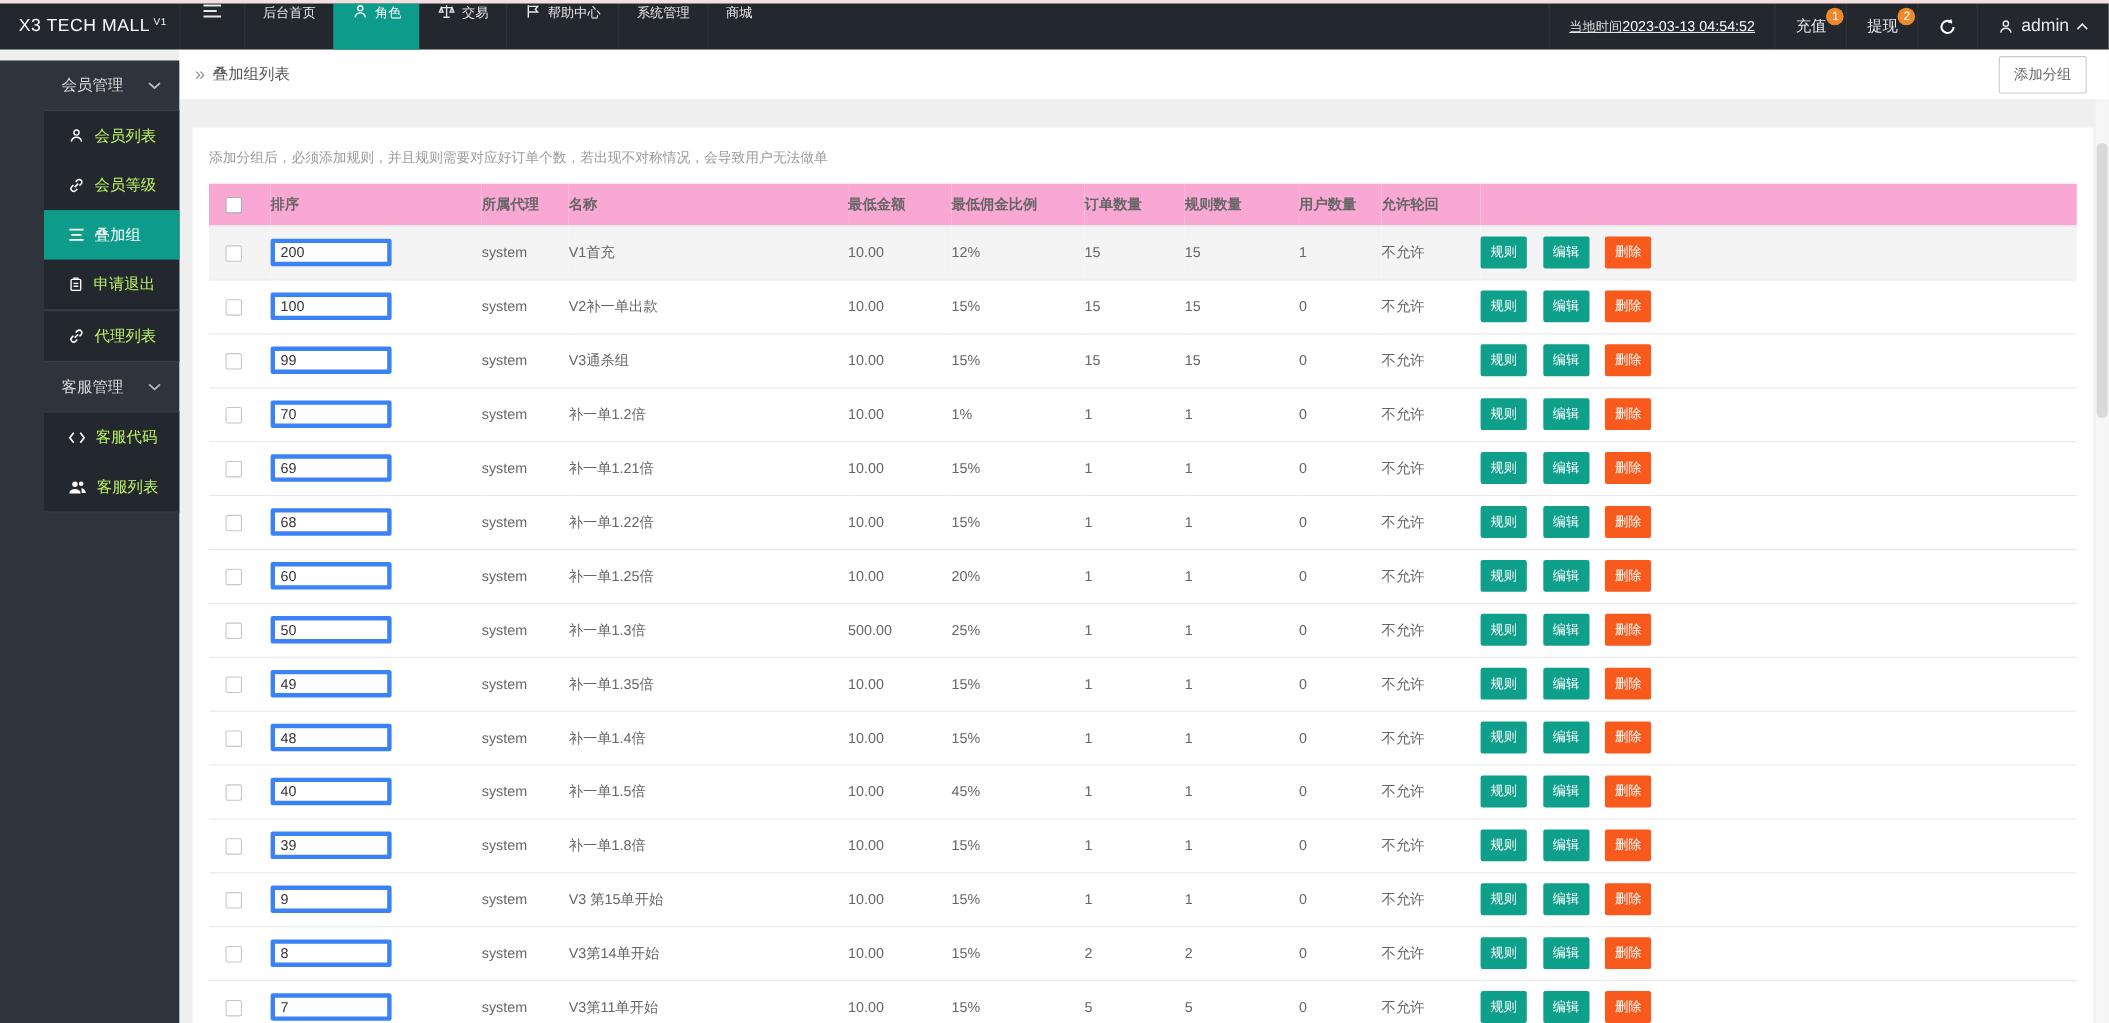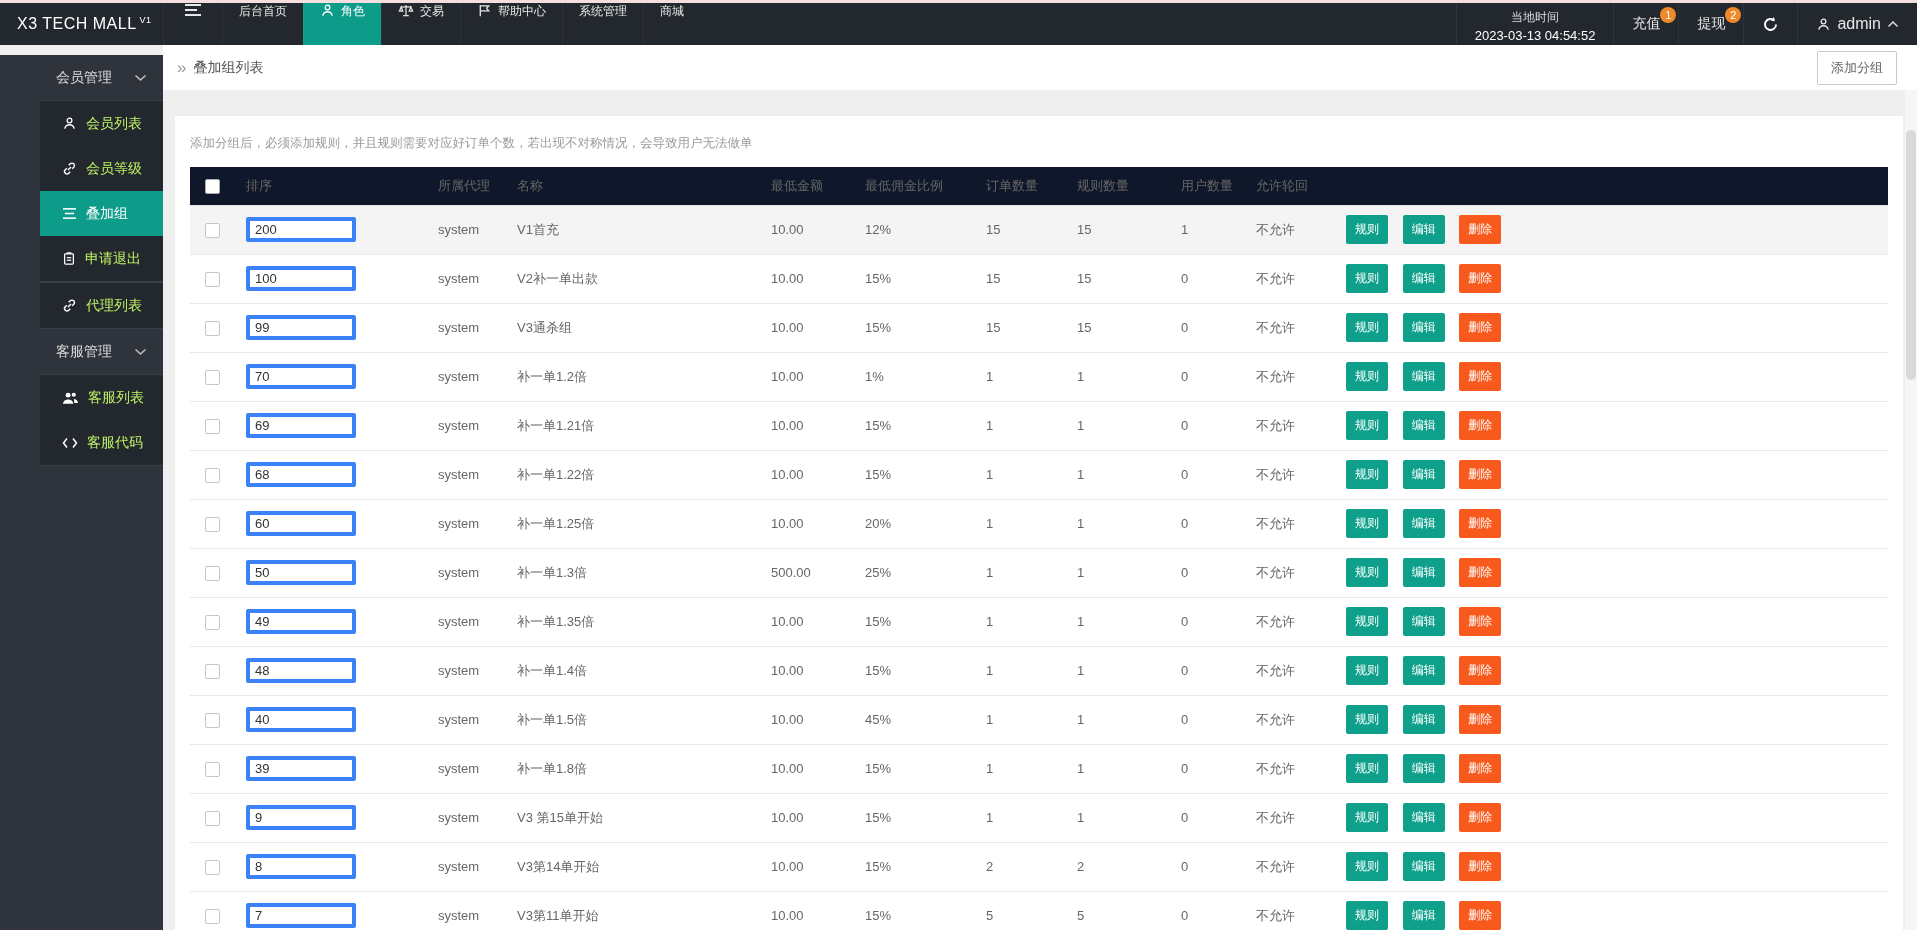--- a/index.html
+++ b/index.html
@@ -24,21 +24,21 @@
   .logo sup{font-size:9px;margin-left:3px;transform:translateY(-4px);}
   .nav-item{display:flex;align-items:flex-start;padding:0 16px;font-size:12px;cursor:pointer;
     border-left:1px solid rgba(255,255,255,.05);}
   .nav-item .nav-ic{margin-right:6px;display:inline-flex;}
   .nav-item.active{background:var(--accent);color:#fff;}
   .nav-item.hamburger{padding:0 20px;}
   .nav-tabs{display:flex;align-items:stretch;}
   .nav-right{margin-left:auto;display:flex;align-items:stretch;}
   .nav-right>div{display:flex;align-items:center;padding:0 18px;
     border-left:1px solid rgba(255,255,255,.06);}
-  .time-block{flex-direction:column;justify-content:flex-end;line-height:1.5;}
+  .time-block{flex-direction:row;justify-content:center;line-height:1.5;text-decoration:underline;}
   .time-label{font-size:12px;color:#ddd;text-align:center;}
   .time-value{font-size:13px;color:#fff;}
   .nav-link{position:relative;font-size:14px;cursor:pointer;}
   .badge{position:absolute;top:4px;right:2px;min-width:16px;height:16px;border-radius:8px;
     background:var(--badge);color:#fff;font-size:11px;line-height:16px;text-align:center;padding:0 4px;}
   .admin-item{gap:6px;cursor:pointer;}
   svg.ic{display:block;}
 
   
   .sidebar{position:absolute;left:0;top:55px;width:163px;height:885px;background:var(--side-bg);z-index:40;padding-left:40px;}
@@ -56,21 +56,21 @@
   .breadcrumb-bar{height:45px;background:#fff;display:flex;align-items:center;padding:0 20px 0 14px;}
   .crumb-marker{color:#9a9a9a;font-size:17px;margin-right:7px;}
   .crumb-title{color:#555;font-size:14px;}
   .add-group-btn{margin-left:auto;background:#fff;border:1px solid #c9c9c9;border-radius:2px;
     color:#666;font-size:13px;padding:7px 13px;cursor:pointer;font-family:inherit;}
   .content{height:840px;padding:26px 14px 0 12px;}
   .card{background:#fff;height:100%;padding:0 15px;overflow:hidden;}
   .hint{color:#9a9a9a;font-size:12.5px;padding:19px 0 15px 0;}
 
   table.grid{width:1698px;border-collapse:collapse;table-layout:fixed;font-size:13px;color:#666;}
-  table.grid th{height:38px;background:#0f172a;font-weight:normal;color:#666;text-align:left;
+  table.grid th{height:38px;background:#f9a8d4;font-weight:bold;color:#666;text-align:left;
     padding:0 8px 0 0;}
   table.grid td{height:49px;padding:0 8px 0 0;}
   table.grid tbody tr{border-top:1px solid #e8e8e8;background:#fff;}
   table.grid tbody tr:first-child{background:#f4f4f4;}
   .cell-check{padding-left:15px !important;}
   .checkbox{display:inline-block;width:15px;height:15px;background:#fff;border:1px solid #c6c6c6;
     border-radius:2px;cursor:pointer;vertical-align:middle;}
   thead .checkbox{border-color:#adadad;}
   .sort-input{width:110px;height:25px;border:4px solid #3b82f6;border-radius:2px;background:#fff;
     font-size:13px;color:#333;padding:0 5px;font-family:inherit;}
@@ -267,41 +267,41 @@
     <span>客服管理</span>
     <span class="chev">
       <svg class="ic" width="13" height="8" viewBox="0 0 13 8">
           <path d="M1.5 1.5 L6.5 6 L11.5 1.5" fill="none" stroke="#b9bcc2" stroke-width="1.6"></path>
         </svg>
     </span>
   </div>
   <div class="side-group">
     <div class="side-item">
       <span class="side-ic">
+        <svg class="ic" width="16" height="12" viewBox="0 0 16 12">
+            <g fill="none" stroke="#fff" stroke-width="1.5">
+              <path d="M5 1.5 L1.5 6 L5 10.5"></path>
+              <path d="M11 1.5 L14.5 6 L11 10.5"></path>
+            </g>
+          </svg>
+      </span>
+      <span>客服代码</span>
+    </div>
+    <div class="side-item">
+      <span class="side-ic">
         <svg class="ic" width="17" height="14" viewBox="0 0 18 14">
             <g fill="#fff">
               <circle cx="6.5" cy="4" r="2.6"></circle>
               <path d="M1 13 C1.5 9.6 4.3 8.6 6.5 8.6 C8.7 8.6 11.5 9.6 12 13 Z"></path>
               <circle cx="12.5" cy="3.6" r="2.2"></circle>
               <path d="M12.6 8 C14.6 8.2 16.6 9.3 17 12.4 L13 12.4 C13 10.5 12.8 9 12.6 8 Z"></path>
             </g>
           </svg>
       </span>
       <span>客服列表</span>
-    </div>
-    <div class="side-item">
-      <span class="side-ic">
-        <svg class="ic" width="16" height="12" viewBox="0 0 16 12">
-            <g fill="none" stroke="#fff" stroke-width="1.5">
-              <path d="M5 1.5 L1.5 6 L5 10.5"></path>
-              <path d="M11 1.5 L14.5 6 L11 10.5"></path>
-            </g>
-          </svg>
-      </span>
-      <span>客服代码</span>
     </div>
   </div>
 </div>
 
 <div class="main">
   <div class="breadcrumb-bar">
     <span class="crumb-marker">»</span>
     <span class="crumb-title">叠加组列表</span>
     <button class="add-group-btn">添加分组</button>
   </div>

